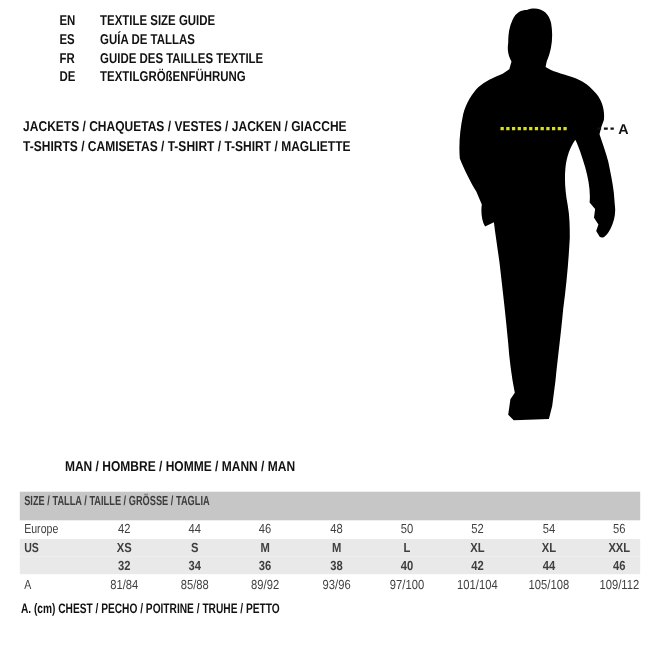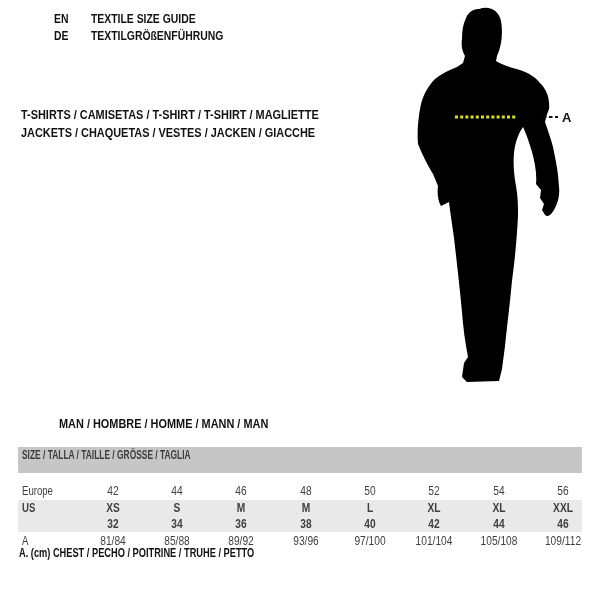--- a/index.html
+++ b/index.html
@@ -29,21 +29,21 @@
   .man-heading{position:absolute;left:19px;top:415px;height:17px;line-height:17px;
     font-size:13px;font-weight:700;padding-left:40px;}
 
   
   .size-table{position:absolute;left:18px;top:447px;width:564px;}
   .tbl-header{position:relative;height:26px;line-height:16px;background:#c6c6c6;
     font-size:12px;font-weight:700;color:#3d3d3d;}
   .tbl-header .shrink{margin-left:4px;}
   .tbl-row{position:relative;font-size:12px;color:#3f3f3f;}
   .tbl-row.shaded{background:#e9e9e9;}
-  .row-h17{height:17px;line-height:17px;margin-top:10px;}
+  .row-h17{height:17px;line-height:17px;}
   .row-h16{height:16px;line-height:16px;font-weight:bold;}
   .row-h19{height:19px;line-height:19px;}
   .rowlabel{position:absolute;left:4px;transform:scaleX(.80);transform-origin:0 50%;white-space:nowrap;}
   .cell{position:absolute;width:64px;text-align:center;transform:scaleX(.85);white-space:nowrap;}
   .c0{left:63px;} .c1{left:127px;} .c2{left:191px;} .c3{left:256px;}
   .c4{left:320px;} .c5{left:384px;} .c6{left:449px;} .c7{left:513px;}
 
   
   .footnote{position:absolute;left:19px;top:545px;height:17px;line-height:17px;
     font-size:12.5px;font-weight:700;}
@@ -51,30 +51,36 @@
 </head>
 <body>
 
 <div class="canvas">
 
   <div class="lang-list">
     <div class="lang-row">
       <span class="lang-code shrink sx80">EN</span><span class="shrink sx80">TEXTILE SIZE GUIDE</span>
     </div>
     <div class="lang-row">
+      <span class="lang-code shrink sx80">ES</span><span class="shrink sx80">GUÍA DE TALLAS</span>
+    </div>
+    <div class="lang-row">
+      <span class="lang-code shrink sx80">FR</span><span class="shrink sx80">GUIDE DES TAILLES TEXTILE</span>
+    </div>
+    <div class="lang-row">
       <span class="lang-code shrink sx80">DE</span><span class="shrink sx80">TEXTILGRÖßENFÜHRUNG</span>
     </div>
   </div>
 
   <div class="products">
     <div class="product-line">
-      <span class="shrink sx84">T-SHIRTS / CAMISETAS / T-SHIRT / T-SHIRT / MAGLIETTE</span>
+      <span class="shrink sx84">JACKETS / CHAQUETAS / VESTES / JACKEN / GIACCHE</span>
     </div>
     <div class="product-line">
-      <span class="shrink sx84">JACKETS / CHAQUETAS / VESTES / JACKEN / GIACCHE</span>
+      <span class="shrink sx84">T-SHIRTS / CAMISETAS / T-SHIRT / T-SHIRT / MAGLIETTE</span>
     </div>
   </div>
 
   <svg class="figure" viewBox="0 0 170 400" xmlns="http://www.w3.org/2000/svg" aria-hidden="true">
     <path d="M 74 9
          C 84 5, 94 10, 96 21
          C 98 32, 97 45, 92 56
          L 91 61
          C 97 65, 105 67, 115 70
          C 124 73, 130 77, 135 83

